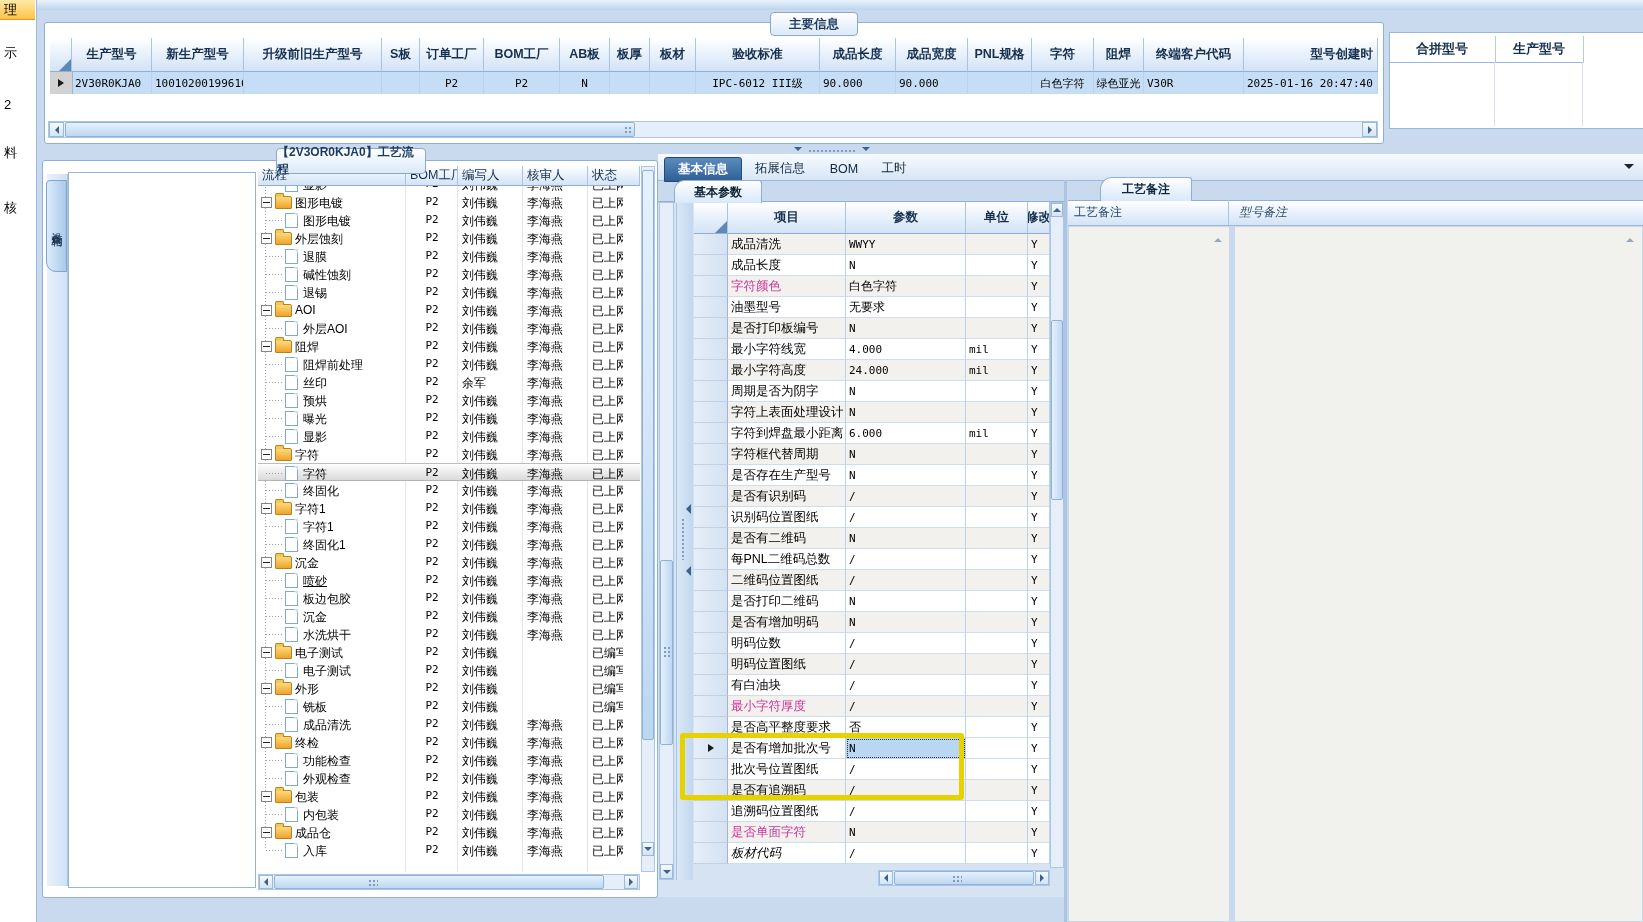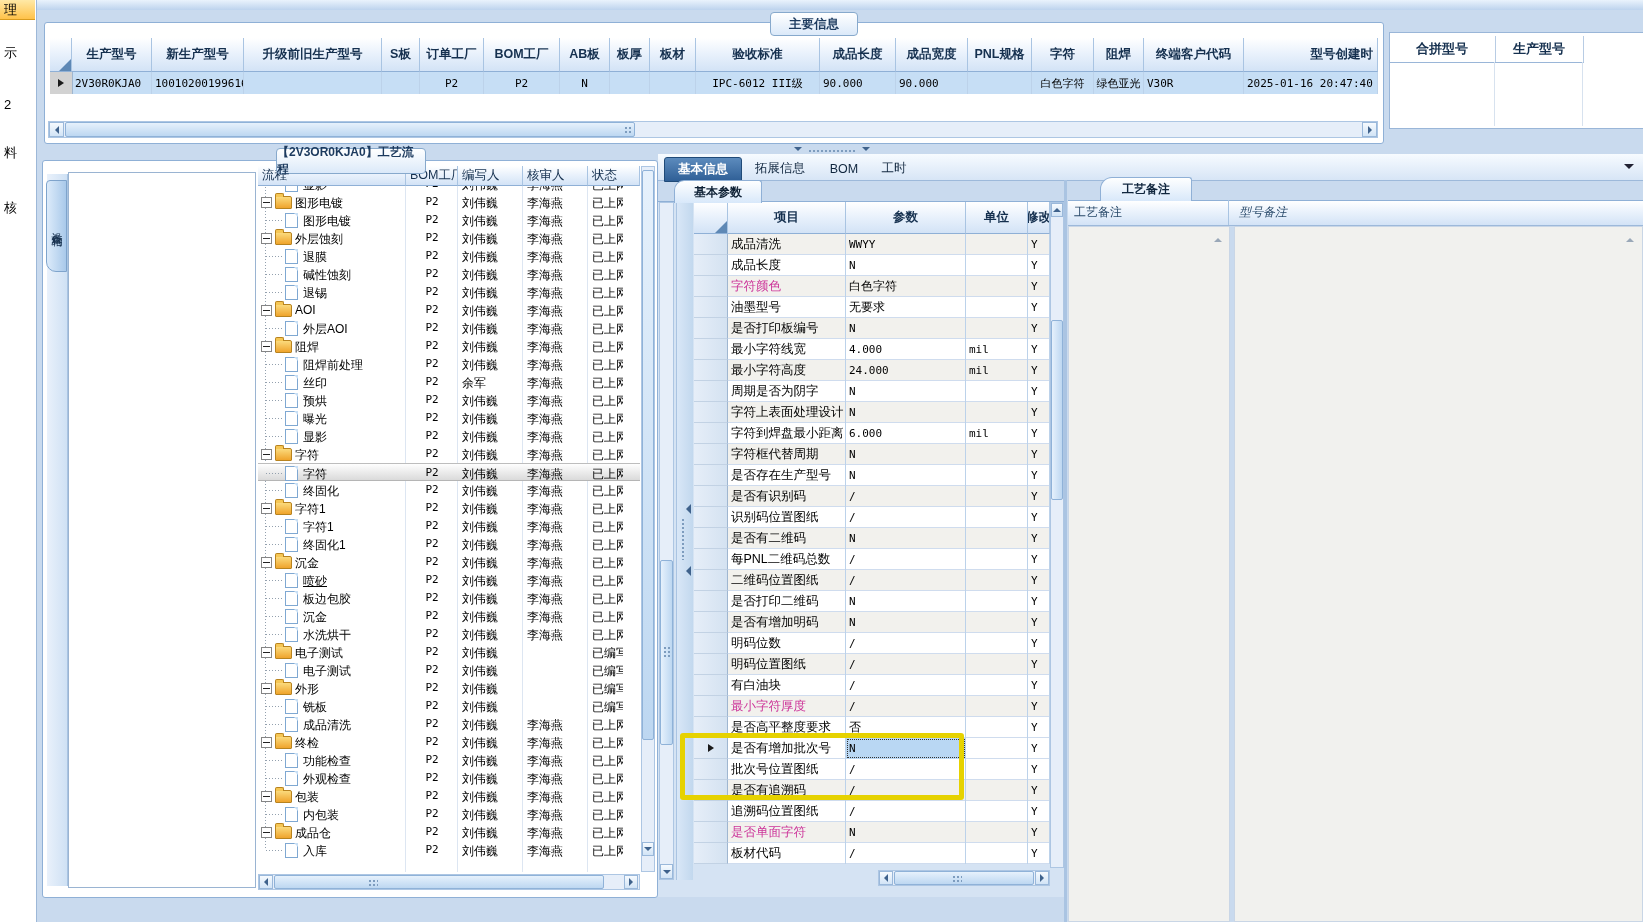--- a/index.html
+++ b/index.html
@@ -777,21 +777,21 @@
       <div class="cell mono" style="left: 272px; top: 599px; width: 62px; height: 21px;"></div>
       <div class="cell mono" style="left: 334px; top: 599px; width: 22px; height: 21px;">Y</div>
       <div class="abs" style="left: 34px; top: 620px; width: 322px; height: 21px; background: rgb(242, 241, 237); border-bottom: 1px solid rgb(207, 220, 238); box-sizing: border-box;"></div>
       <div class="abs" style="left: 0px; top: 620px; width: 34px; height: 21px; background: linear-gradient(90deg, rgb(230, 238, 248), rgb(212, 226, 241)); border-right: 1px solid rgb(159, 182, 208); border-bottom: 1px solid rgb(194, 210, 228); box-sizing: border-box; display: flex; align-items: center; justify-content: center;"></div>
       <div class="cell" style="left: 34px; top: 620px; width: 118px; height: 21px; font-size: 12.5px; color: rgb(204, 51, 153);">是否单面字符</div>
       <div class="cell mono" style="left: 152px; top: 620px; width: 120px; height: 21px;">N</div>
       <div class="cell mono" style="left: 272px; top: 620px; width: 62px; height: 21px;"></div>
       <div class="cell mono" style="left: 334px; top: 620px; width: 22px; height: 21px;">Y</div>
       <div class="abs" style="left: 34px; top: 641px; width: 322px; height: 21px; background: rgb(255, 255, 255); border-bottom: 1px solid rgb(207, 220, 238); box-sizing: border-box;"></div>
       <div class="abs" style="left: 0px; top: 641px; width: 34px; height: 21px; background: linear-gradient(90deg, rgb(230, 238, 248), rgb(212, 226, 241)); border-right: 1px solid rgb(159, 182, 208); border-bottom: 1px solid rgb(194, 210, 228); box-sizing: border-box; display: flex; align-items: center; justify-content: center;"></div>
-      <div class="cell" style="left: 34px; top: 641px; width: 118px; height: 21px; font-size: 12.5px;">板材代码</div>
+      <div class="cell" style="left: 34px; top: 641px; width: 118px; height: 21px; font-size: 12.5px; font-style: italic;">板材代码</div>
       <div class="cell mono" style="left: 152px; top: 641px; width: 120px; height: 21px;">/</div>
       <div class="cell mono" style="left: 272px; top: 641px; width: 62px; height: 21px;"></div>
       <div class="cell mono" style="left: 334px; top: 641px; width: 22px; height: 21px;">Y</div>
     </div>
 
   <div>
     <div class="sb-track abs" style="left:659px;top:202px;width:15px;height:678px;"></div>
     <div class="sb-thumb" style="left:660px;top:560px;width:13px;height:185px;"></div>
     <div class="grip-dots" style="left:663px;top:646px;width:7px;height:12px;"></div>
     <div class="sb-btn" style="left:660px;top:864px;width:13px;height:15px;">

